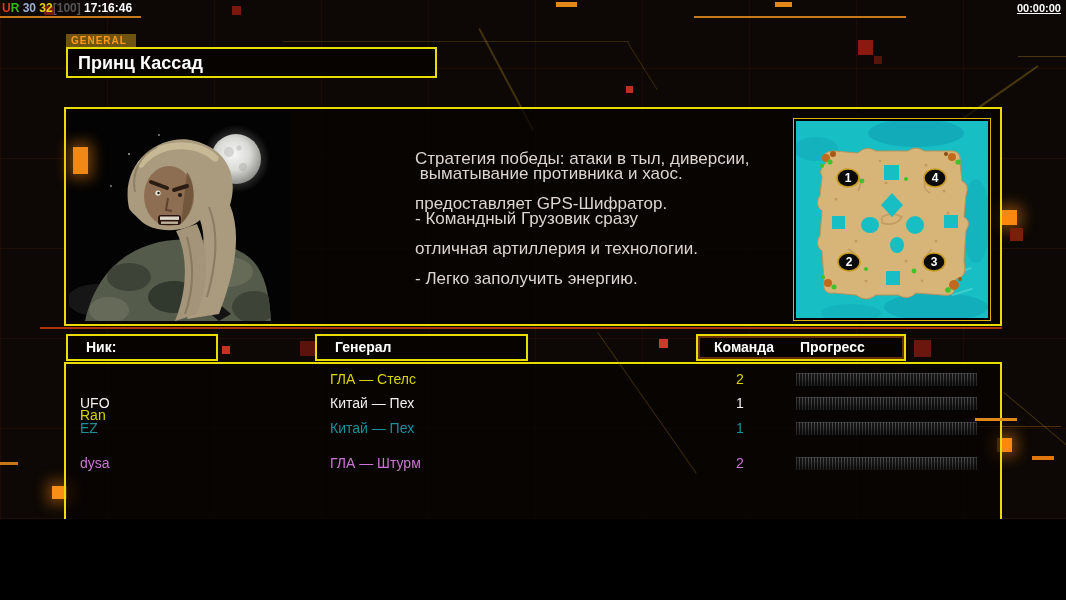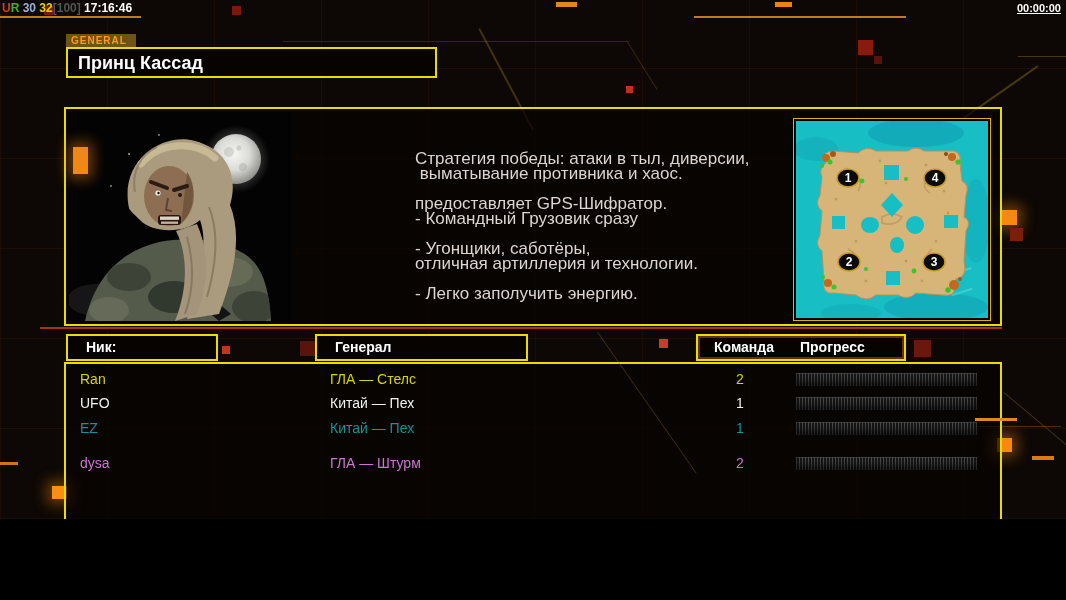--- a/index.html
+++ b/index.html
@@ -183,21 +183,20 @@
       </svg>
     </div>
 
     <div id="strategy">
       <div class="strategy-line">Стратегия победы: атаки в тыл, диверсии,</div>
       <div class="strategy-line"> выматывание противника и хаос.</div>
       <div class="strategy-line"></div>
       <div class="strategy-line">предоставляет GPS-Шифратор.</div>
       <div class="strategy-line">- Командный Грузовик сразу</div>
       <div class="strategy-line"></div>
-      <div class="strategy-line">- Угонщики, саботёры,</div>
       <div class="strategy-line">отличная артиллерия и технологии.</div>
       <div class="strategy-line"></div>
       <div class="strategy-line">- Легко заполучить энергию.</div>
     </div>
 
     <div id="map-frame">
       <svg width="192" height="197" viewBox="0 0 192 197">
         <rect width="192" height="197" fill="#17bfc4"></rect>
         <ellipse cx="120" cy="12" rx="48" ry="14" fill="#0fa3b5" opacity="0.7"></ellipse>
         <ellipse cx="20" cy="28" rx="22" ry="12" fill="#10aab8" opacity="0.6"></ellipse>
@@ -270,21 +269,21 @@
   </div>
 
   <div id="nick-header" class="hdr-box">Ник:</div>
   <div id="general-header" class="hdr-box">Генерал</div>
   <div id="team-progress-header" class="hdr-box">
     <span>Команда</span><span class="ph">Прогресс</span>
   </div>
 
   <div id="players-panel" class="panel">
     <div class="prow" style="top:4px;">
-      <span class="nick" style="color: rgb(216, 212, 0);">Ran</span>
+      <span class="nick" style="color: rgb(216, 212, 0); margin-top: 36px;">Ran</span>
       <span class="gen" style="color: rgb(216, 212, 0);">ГЛА — Стелс</span>
       <span class="team" style="color: rgb(216, 212, 0);">2</span>
       <div class="bar"></div>
     </div>
     <div class="prow" style="top:28px;">
       <span class="nick" style="color: rgb(242, 242, 242);">UFO</span>
       <span class="gen" style="color: rgb(242, 242, 242);">Китай — Пех</span>
       <span class="team" style="color: rgb(242, 242, 242);">1</span>
       <div class="bar"></div>
     </div>

